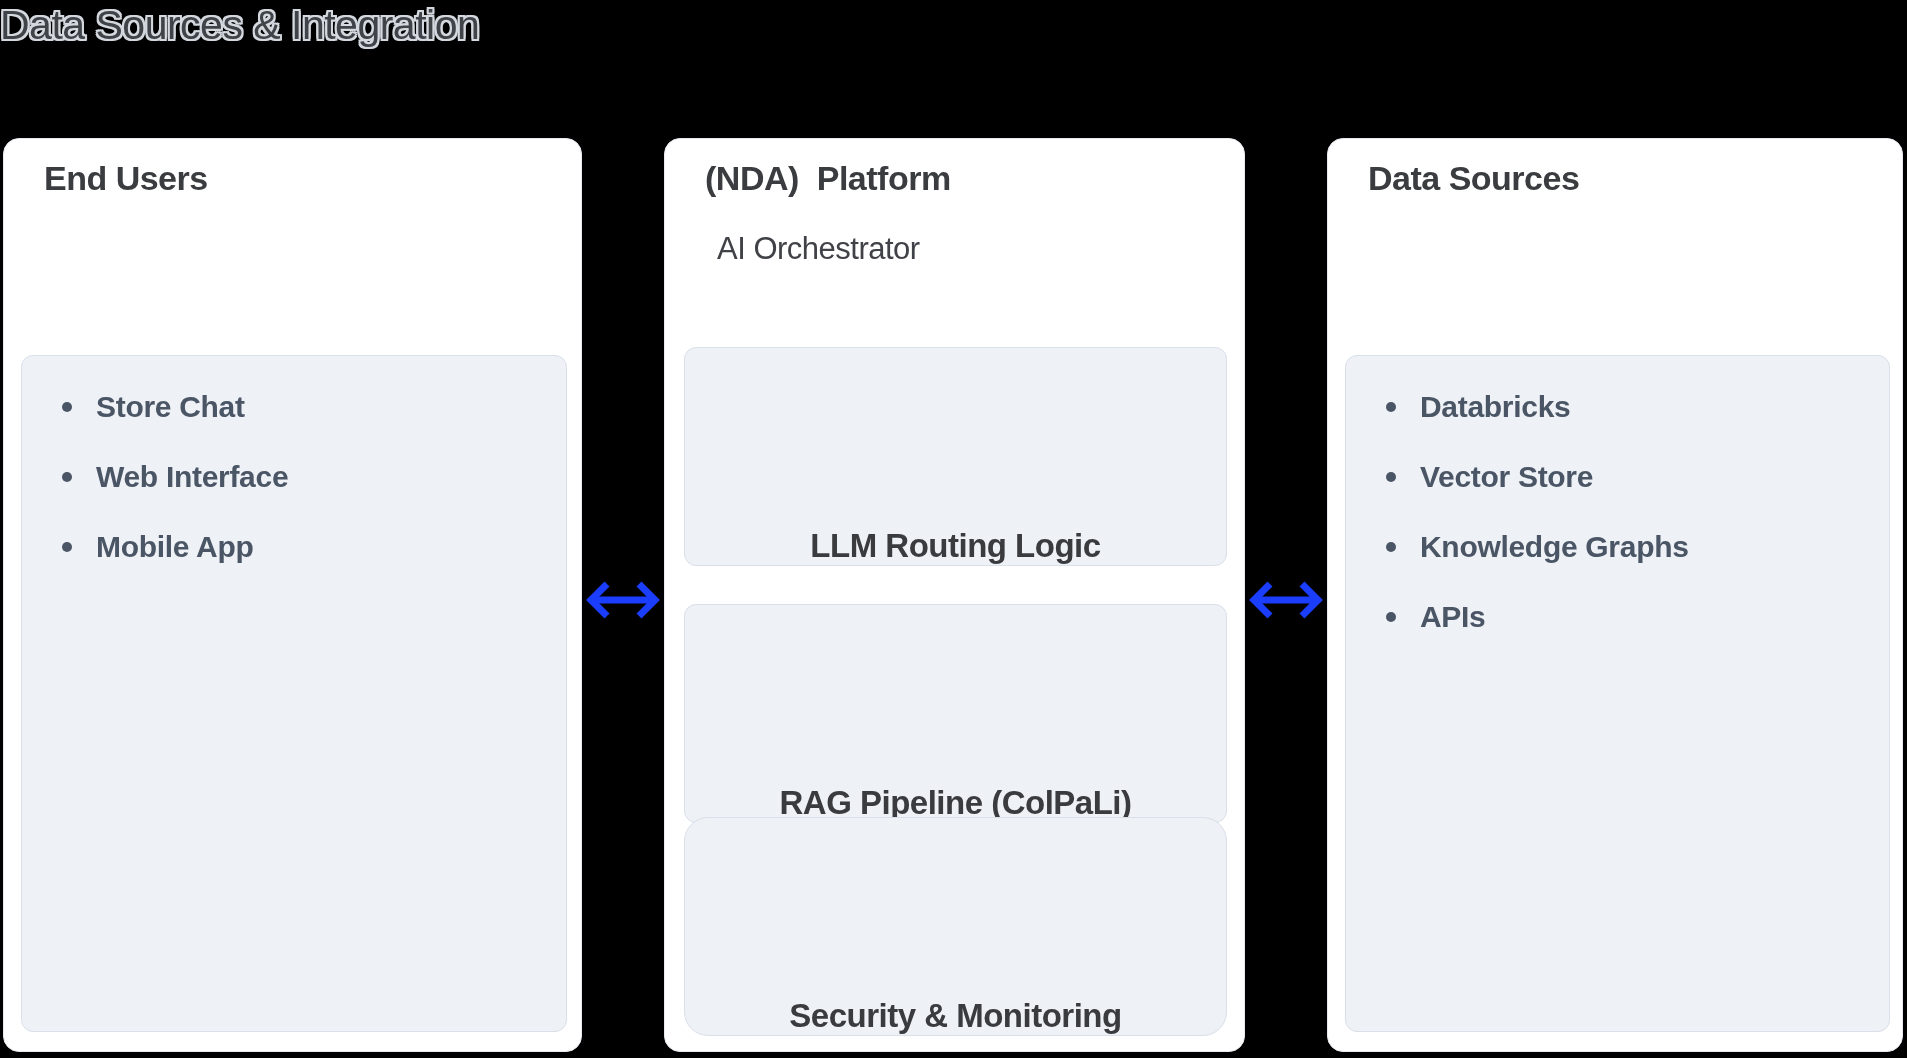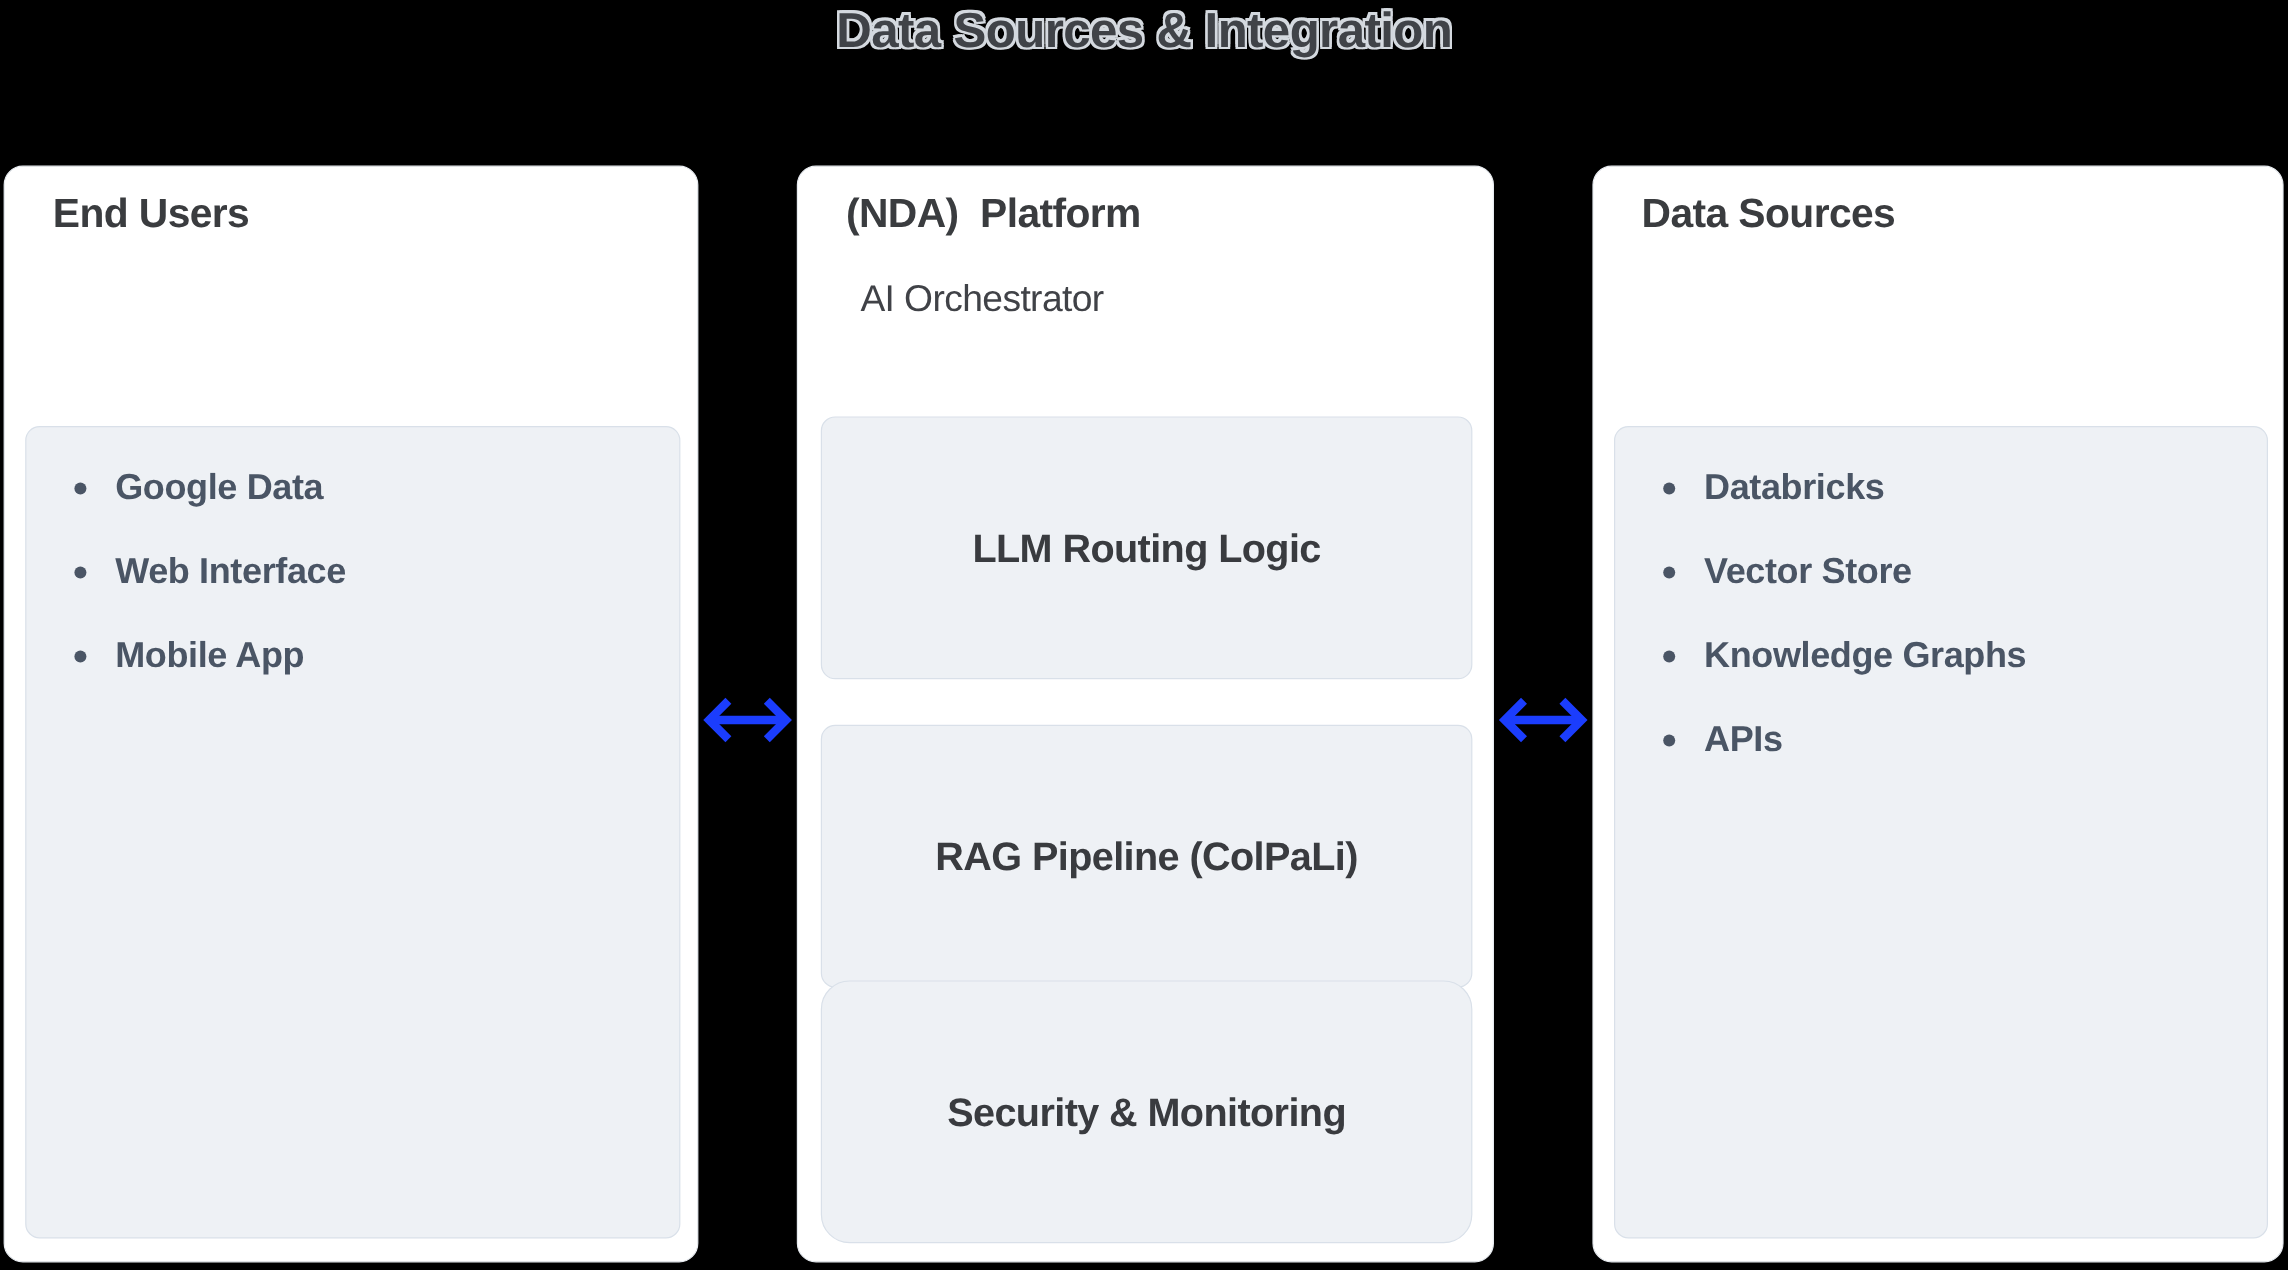--- a/index.html
+++ b/index.html
@@ -1,22 +1,22 @@
 <!DOCTYPE html>
 <html><head>
 <meta charset="utf-8">
 <style>
   html,body{margin:0;padding:0;background:#000;}
   .stage{
     position:relative;width:1907px;height:1058px;background:#000;overflow:hidden;
     font-family:"Liberation Sans","DejaVu Sans",sans-serif;
   }
   .diagram-title{
-    position:absolute;left:0;right:0;top:2px;margin:0;text-align:center;
-    font-size:41px;font-weight:bold;letter-spacing:-0.5px;color:#404348;
+    position:absolute;left:0;right:0;top:2px;margin:0;text-align:left;
+    font-size:41px;font-weight:normal;letter-spacing:-0.5px;color:#404348;
     text-shadow:-2px -2px 0 #d4d9df,2px -2px 0 #d4d9df,-2px 2px 0 #d4d9df,2px 2px 0 #d4d9df,
                 -2px 0 0 #d4d9df,2px 0 0 #d4d9df,0 -2px 0 #d4d9df,0 2px 0 #d4d9df;
     white-space:pre;
   }
   .panel{
     position:absolute;top:138px;height:914px;background:#ffffff;
     border:1px solid #e7ebf0;border-radius:16px;box-sizing:border-box;
   }
   .panel-left{left:3px;width:579px;}
   .panel-mid{left:664px;width:581px;}
@@ -35,41 +35,41 @@
   }
   .panel-left .listbox{width:546px;}
   .panel-right .listbox{width:545px;}
   .listbox ul{list-style:none;margin:0;padding:16px 0 0 40px;}
   .listbox li{display:flex;align-items:center;height:70px;
     font-size:30px;font-weight:bold;color:#4a5565;letter-spacing:-0.3px;}
   .dot{width:10px;height:10px;border-radius:50%;background:#4a5565;margin-right:24px;flex:0 0 auto;}
   .node{
     position:absolute;left:19px;width:543px;height:219px;
     background:#eef1f5;border:1.5px solid #d9e0e9;border-radius:12px;box-sizing:border-box;
-    display:flex;align-items:center;justify-content:center;
+    display:flex;align-items:flex-end;justify-content:center;
   }
   .node-1{top:208px;} .node-2{top:465px;} .node-3{top:678px;border-radius:24px;}
   .node span{font-size:33px;font-weight:bold;color:#393b3f;letter-spacing:-0.5px;}
   .arrow{position:absolute;top:579px;width:76px;height:42px;}
   .arrow-left{left:585px;} .arrow-right{left:1248px;}
 </style>
 </head>
 <body>
 
 <div class="stage">
 
   <h1 class="diagram-title">Data Sources &amp; Integration</h1>
 
   <section class="panel panel-left">
     <h2 class="panel-title">End Users</h2>
     <div class="listbox">
       <ul>
         <li>
           <span class="dot"></span>
-          <span>Google Data</span>
+          <span>Store Chat</span>
         </li>
         <li>
           <span class="dot"></span>
           <span>Web Interface</span>
         </li>
         <li>
           <span class="dot"></span>
           <span>Mobile App</span>
         </li>
       </ul>

